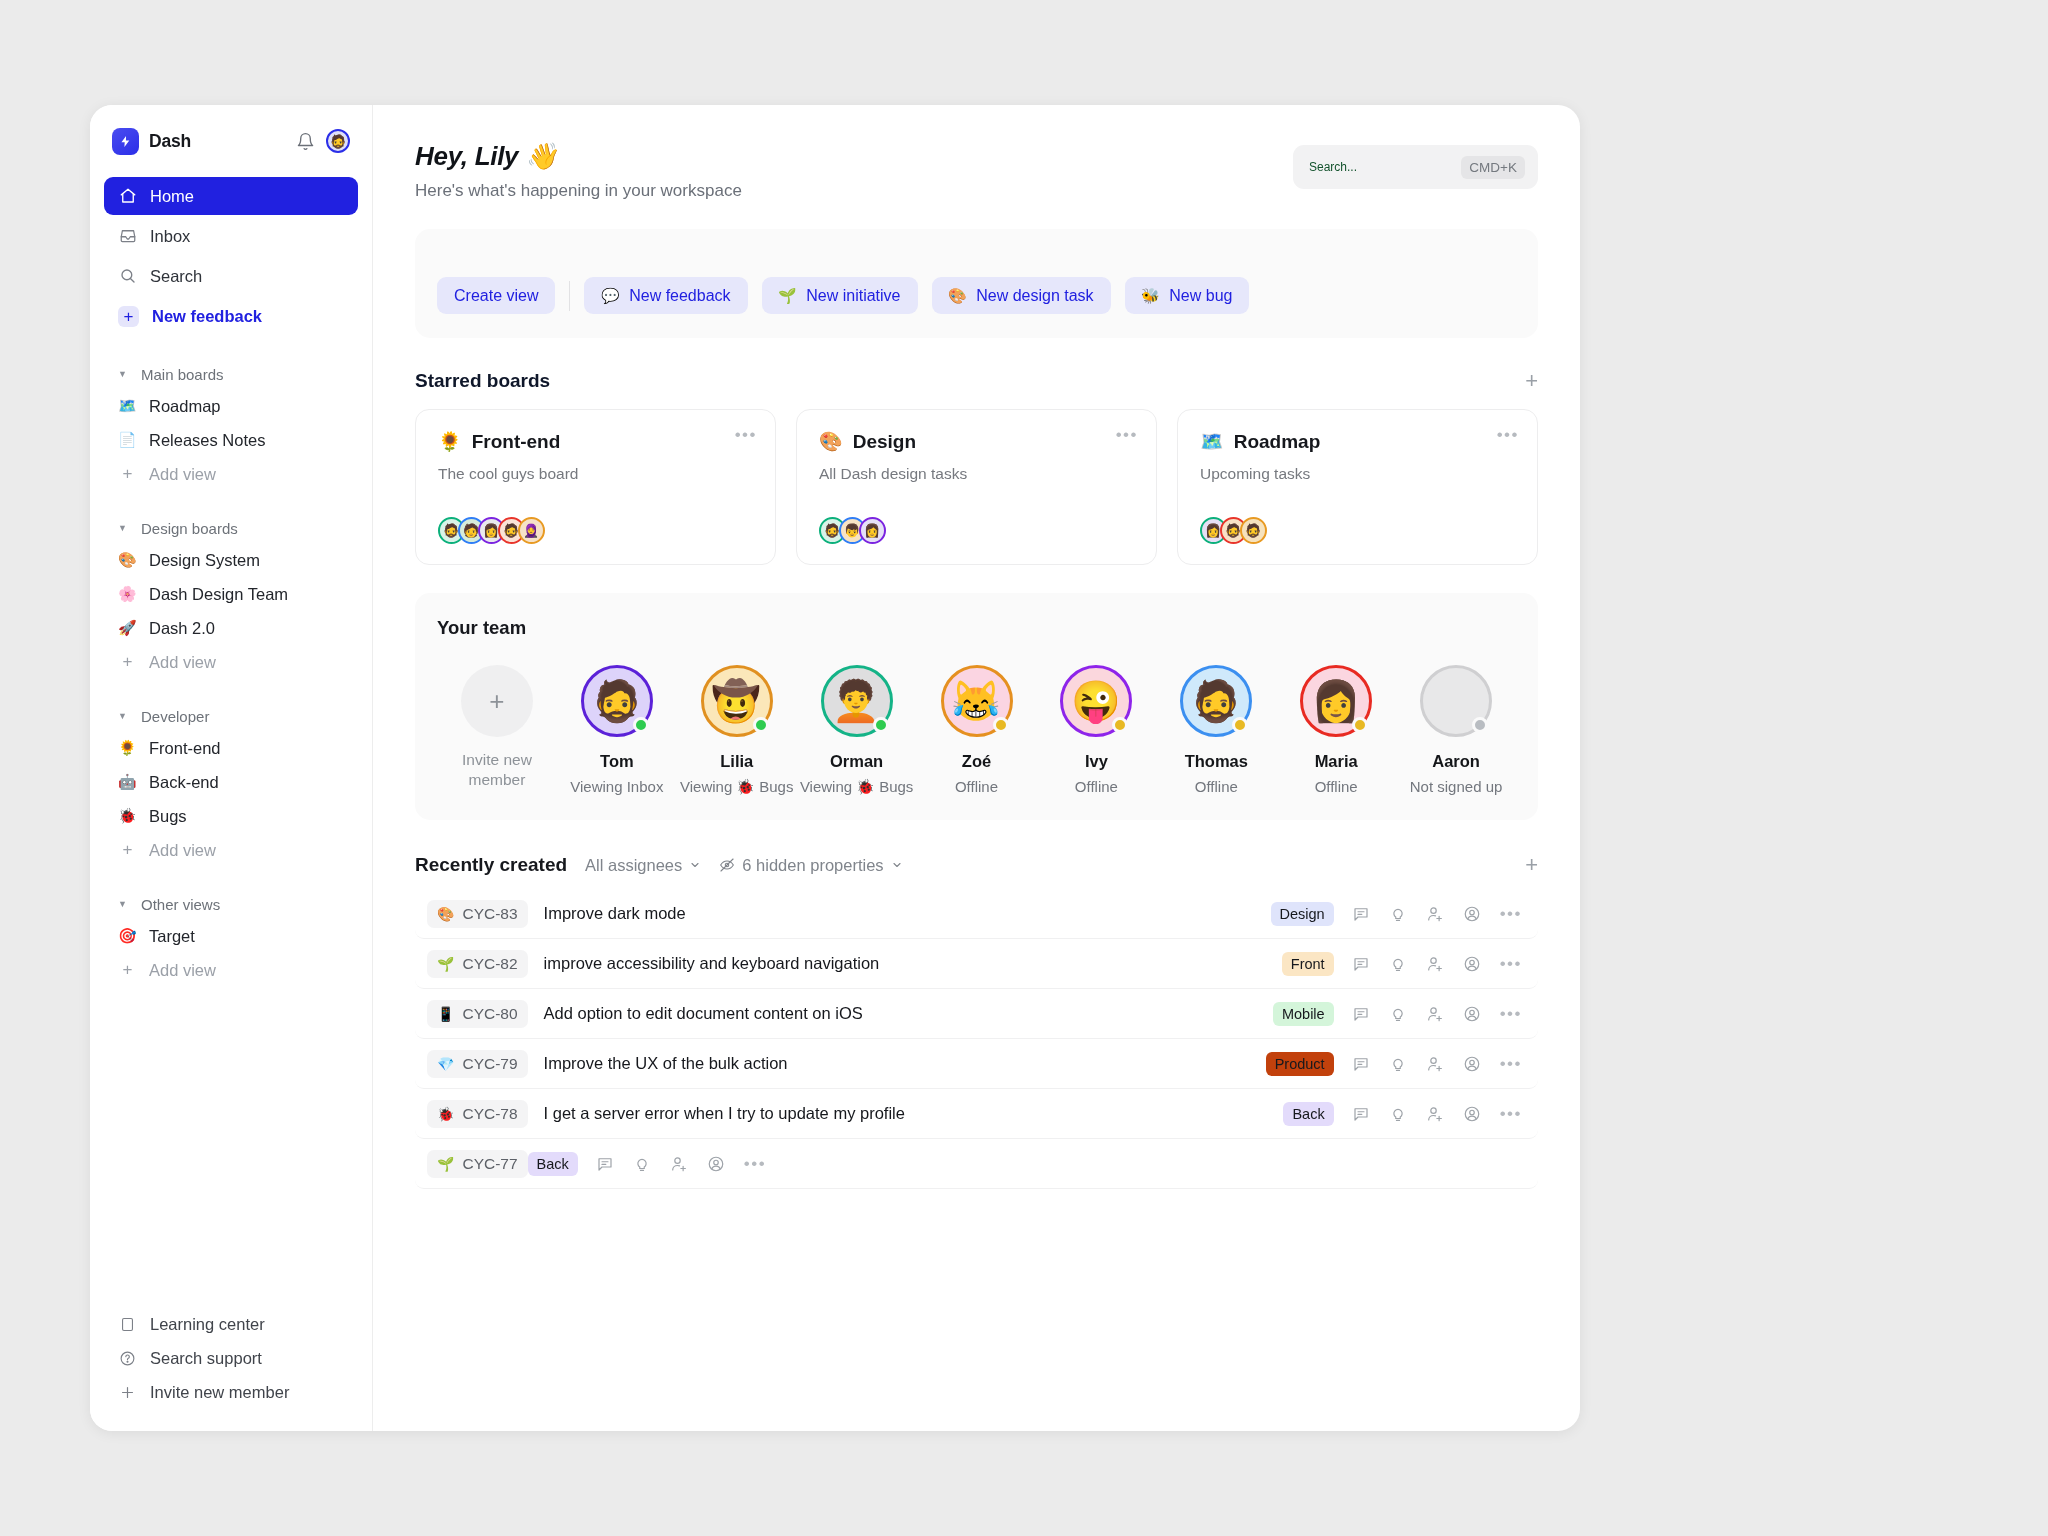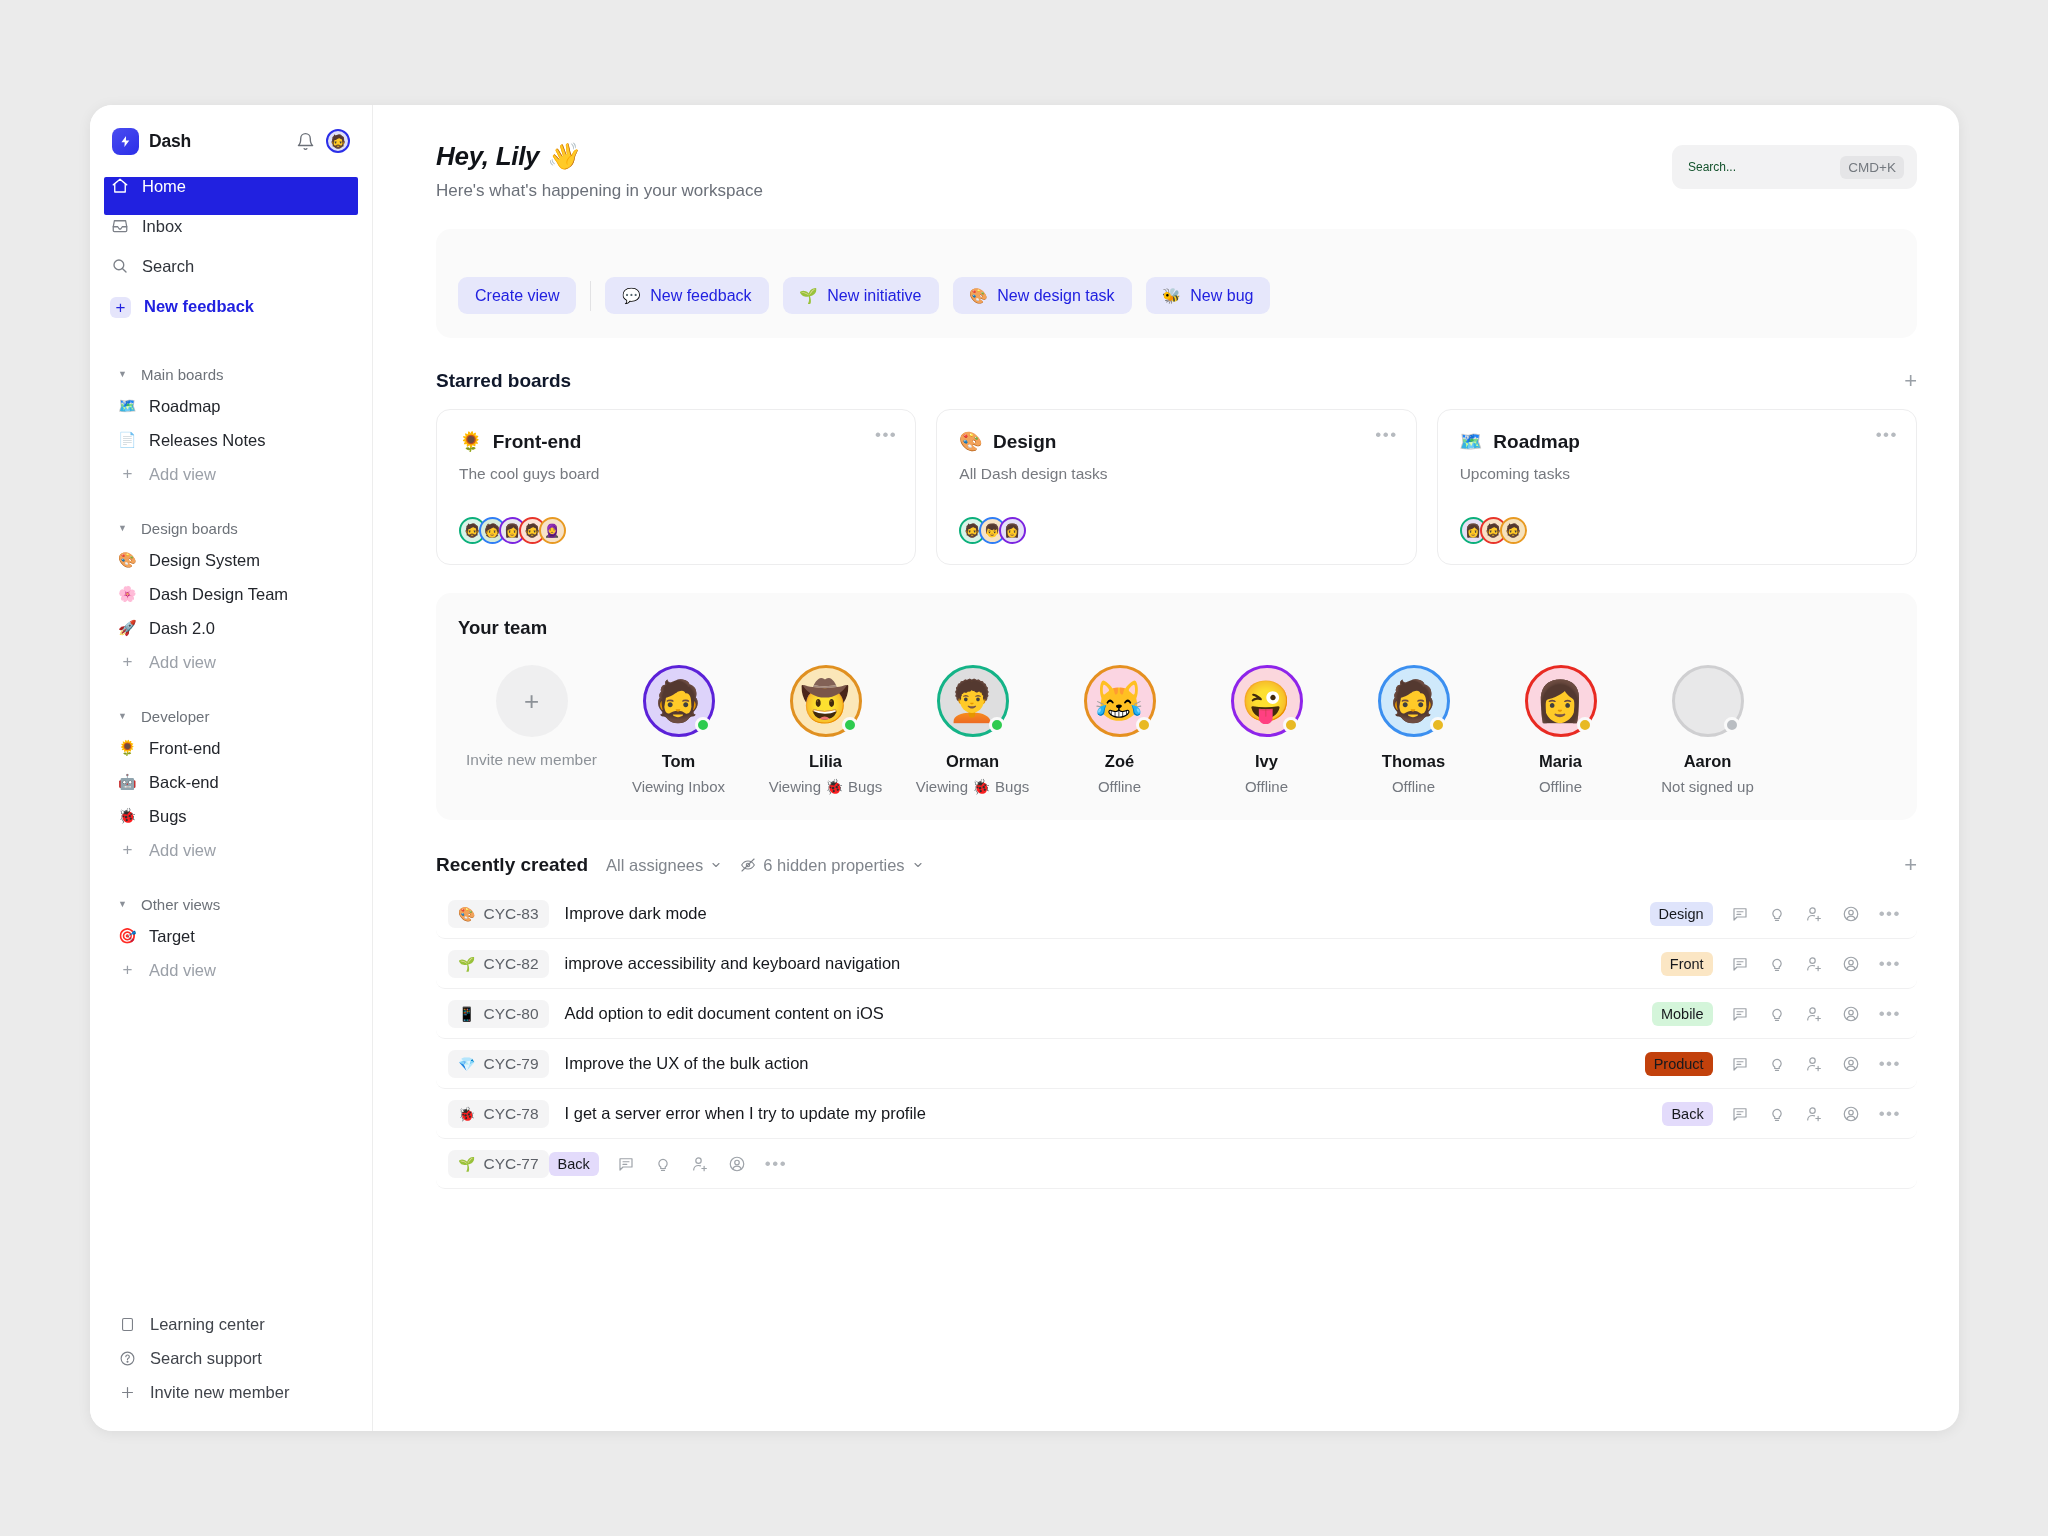--- a/index.html
+++ b/index.html
@@ -5,27 +5,26 @@
   * { box-sizing: border-box; margin: 0; padding: 0; }
   html, body {
     width: 2048px; height: 1536px;
     font-family: "Liberation Sans", sans-serif;
     background: #ebebeb;
     overflow: hidden;
   }
   .app-window {
     position: absolute;
     left: 90px; top: 105px;
-    width: 1869px; height: 1326px;
+    width: 1490px; height: 1326px;
     background: #ffffff;
     border-radius: 22px;
     box-shadow: 0 2px 14px rgba(0,0,0,0.07);
     display: flex;
     overflow: hidden;
-    gap: 21px;
   }
 
   
   .sidebar {
     width: 283px;
     flex: 0 0 283px;
     border-right: 1px solid #ededed;
     background: #fff;
     display: flex;
     flex-direction: column;
@@ -48,23 +47,23 @@
   .bell-icon { width: 22px; height: 22px; color: #6b7078; display:flex;align-items:center;justify-content:center; }
   .avatar-top {
     width: 24px; height: 24px; border-radius: 50%;
     border: 2px solid #2b2ee8;
     background: #dfe0f7;
     display: flex; align-items: center; justify-content: center;
     font-size: 13px; overflow: hidden;
   }
 
   .nav-item {
-    display: flex; align-items: flex-start; gap: 13px;
-    height: 38px; padding: 0 6px;
-    border-radius: 2px;
+    display: flex; align-items: center; gap: 13px;
+    height: 38px; padding: 0 14px;
+    border-radius: 9px;
     font-size: 16.5px; color: #2f333a;
     cursor: pointer;
     margin-bottom: 2px;
   }
   .nav-item .nic { width: 19px; display: flex; align-items: center; justify-content: center; color: #7c8088; flex: 0 0 19px; }
   .nav-item.active { background: #2121e0; color: #fff; font-weight: 500; }
   .nav-item.active .nic { color: #fff; }
   .nav-item.accent { color: #2121e0; font-weight: 600; }
   .nav-item.accent .plus-box {
     width: 21px; height: 21px; border-radius: 6px;

